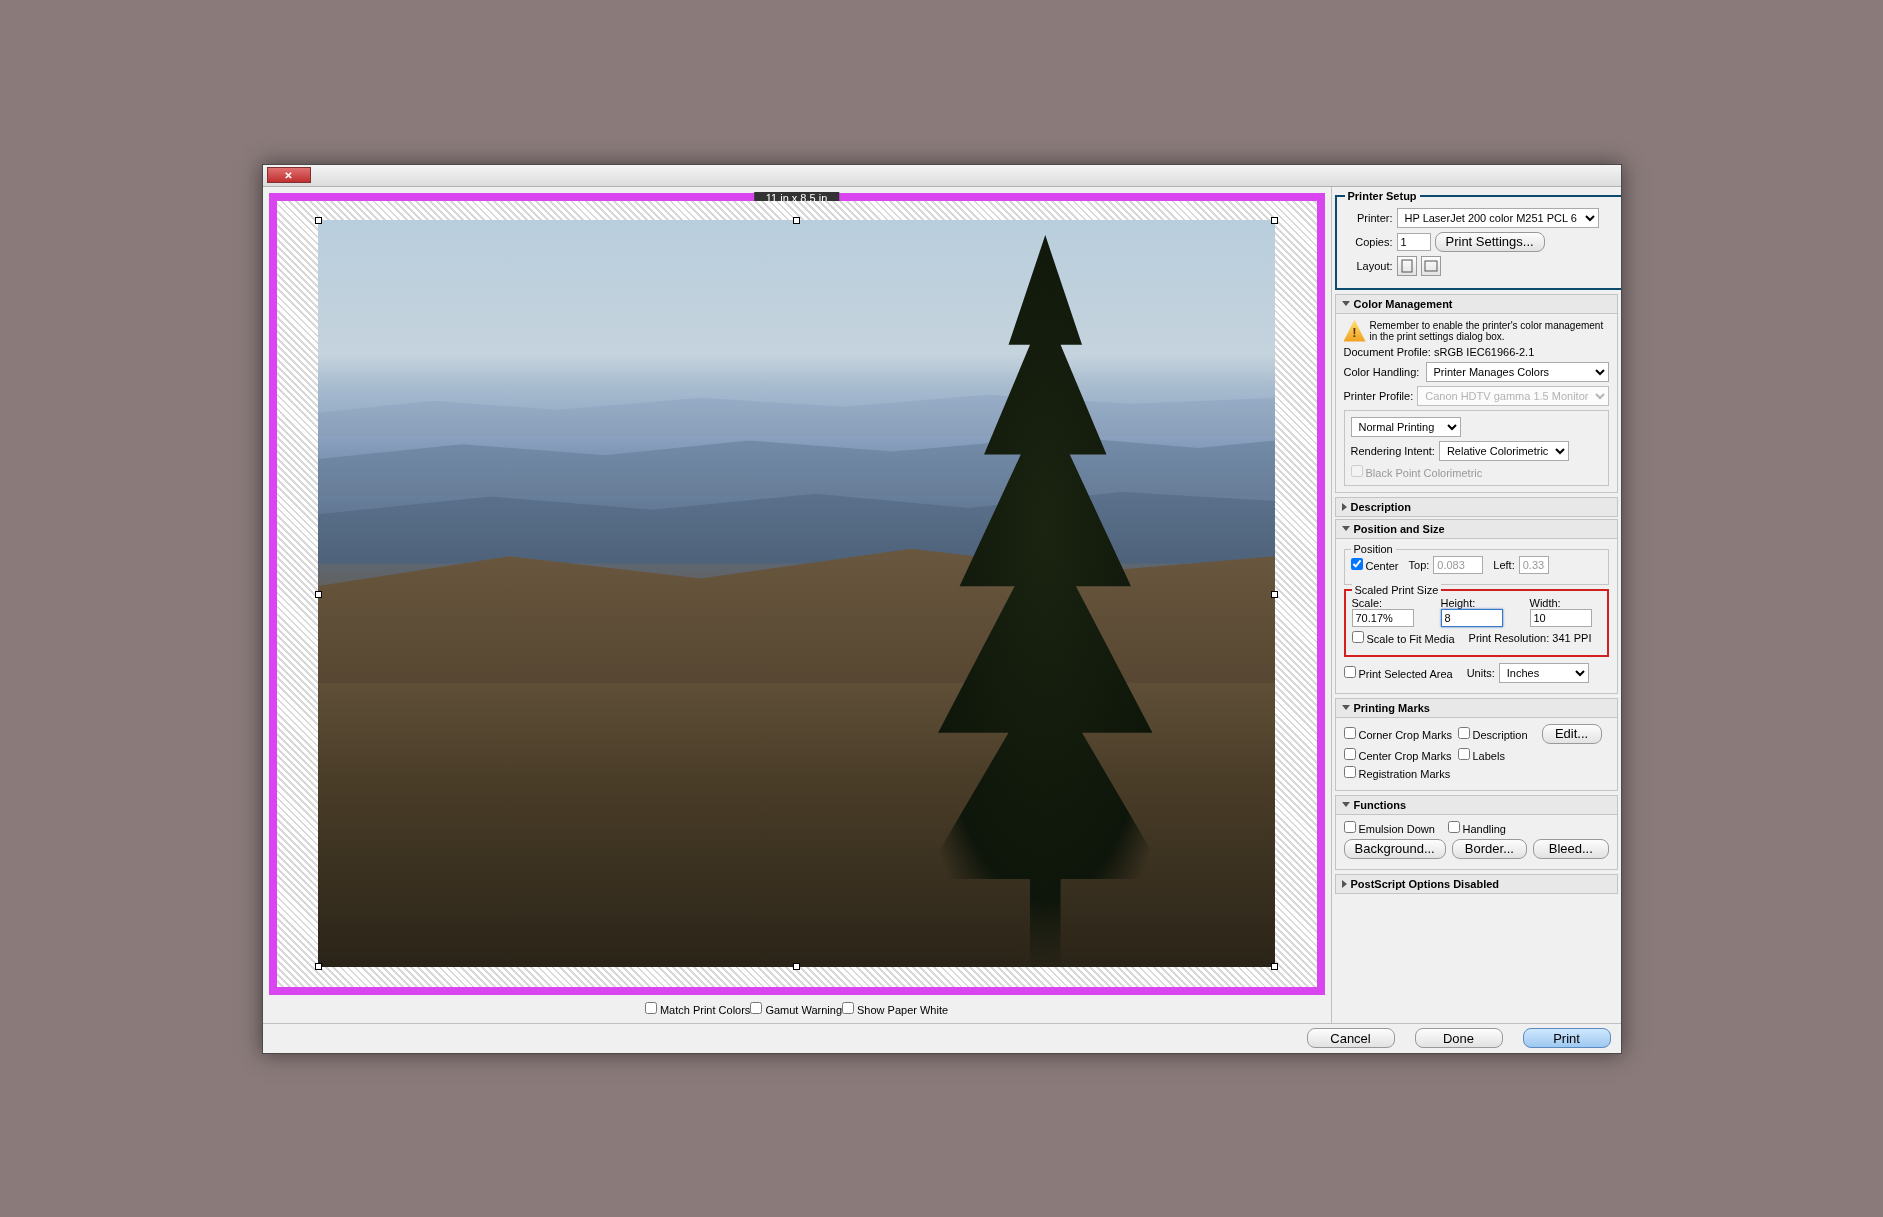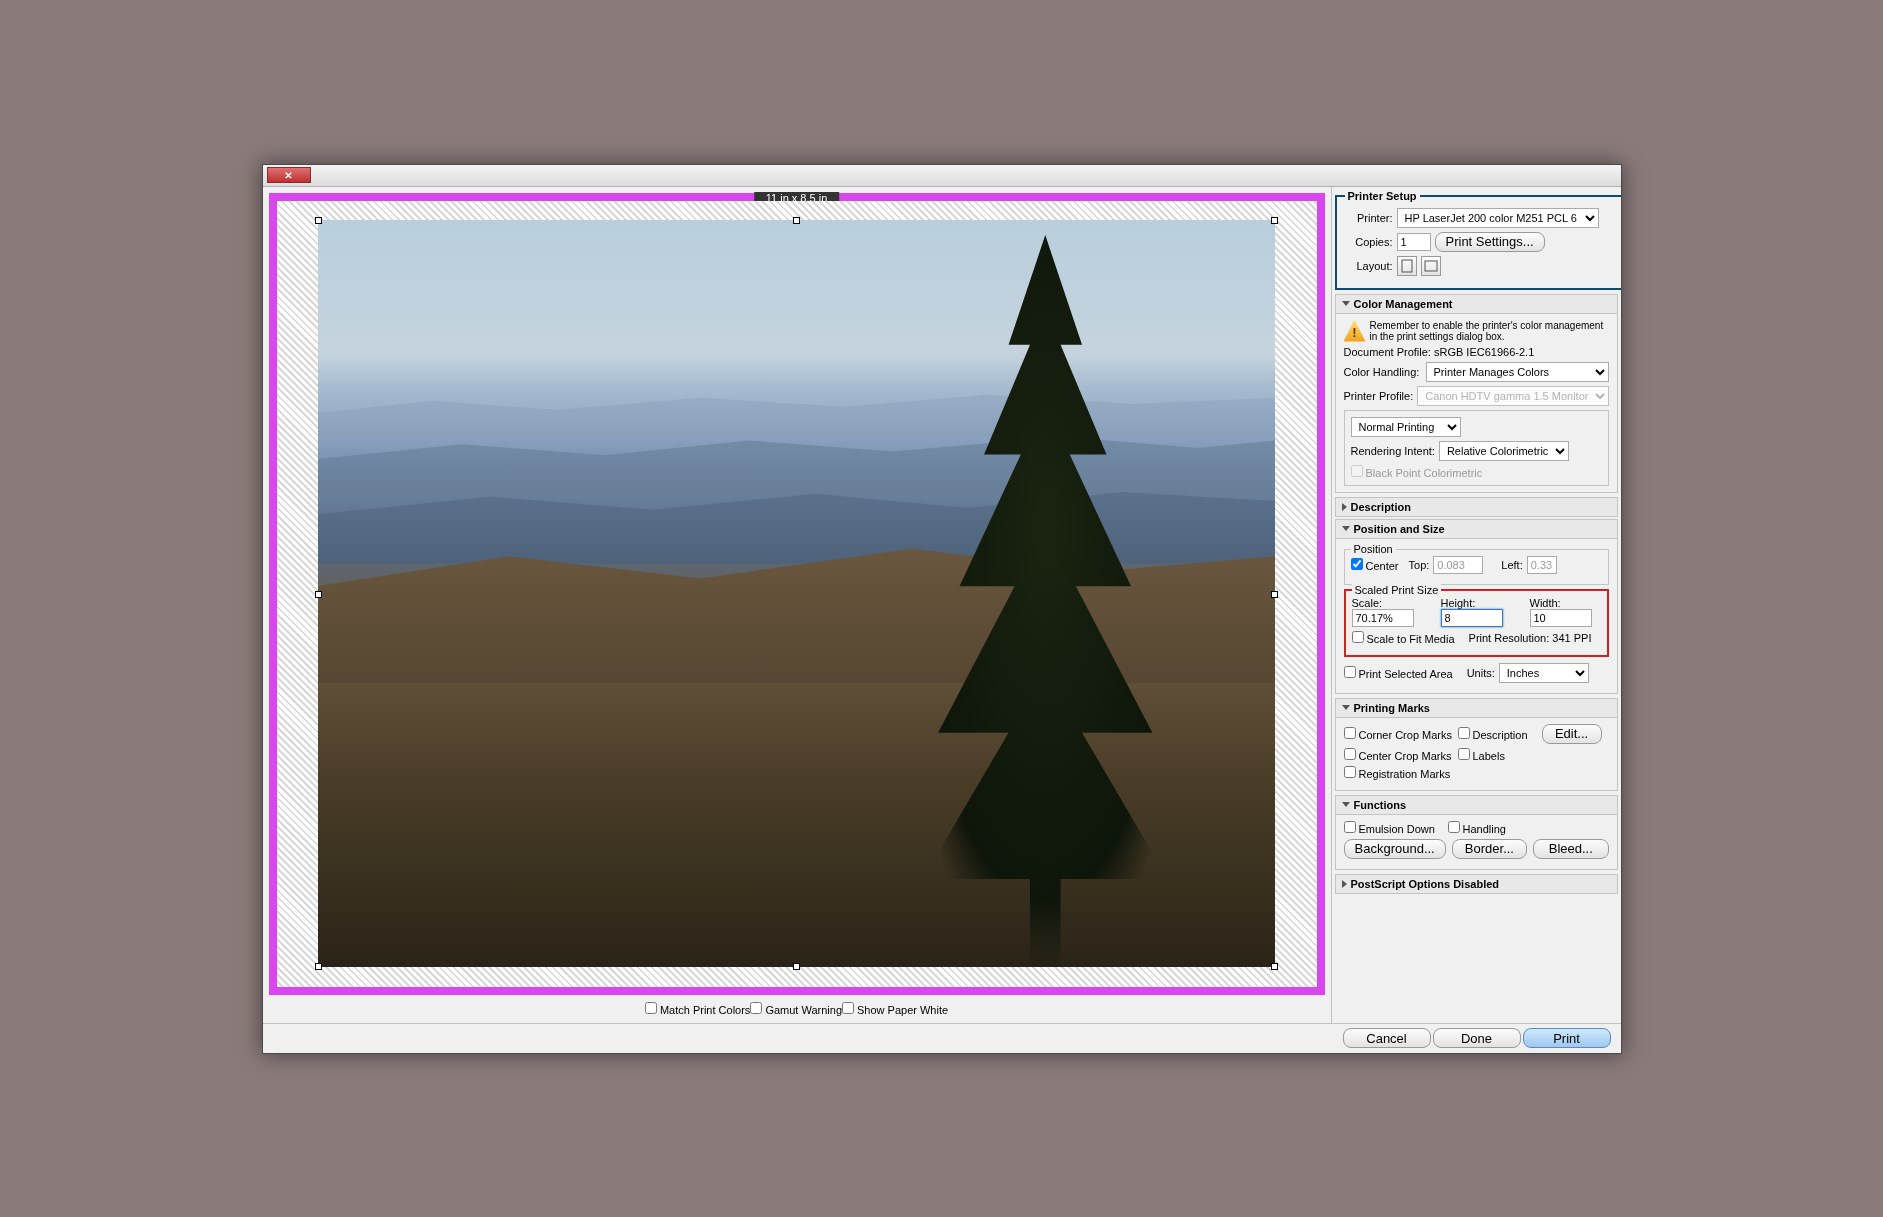--- a/index.html
+++ b/index.html
@@ -29,21 +29,21 @@
 .row label { white-space:nowrap;}
 select,input[type=text]{ border:1px solid #aaa; background:#fff; font-size:11px; padding:1px 3px; height:18px;}
 select { height: 20px;}
 .btn { background: linear-gradient(#fdfdfd,#e2e2e2); border:1px solid #999; border-radius:8px; padding:1px 10px; font-size:13px; cursor:pointer; height:20px;}
 .warn-icon{width:22px;height:22px;display:inline-block;background:linear-gradient(#ffe070,#f0a020);clip-path:polygon(50% 0,100% 100%,0 100%);position:relative;flex-shrink:0;}
 .warn-icon::after{content:"!";position:absolute;left:50%;top:55%;transform:translate(-50%,-50%);font-weight:bold;color:#5a3a00;font-size:13px;}
 input[type=checkbox]{margin-right:3px; width:12px; height:12px;}
 .fieldset-inner { border:1px solid #c4c4c4; padding:6px; margin-top:4px; position:relative;}
 .fieldset-inner .flegend{ position:absolute; top:-7px; left:6px; background:#f0f0f0; padding:0 3px; font-size:11px;}
 .highlighted { border:2px solid #d02020 !important;}
-.footer { position:absolute; bottom:0; left:0; right:0; height:30px; display:flex; align-items:center; justify-content:flex-end; gap:2px; padding:0 10px; border-top:1px solid #c0c0c0;}
+.footer { position:absolute; bottom:0; left:0; right:0; height:30px; display:flex; align-items:center; justify-content:flex-end; gap:20px; padding:0 10px; border-top:1px solid #c0c0c0;}
 .footer .btn{ width:88px;}
 .footer .btn-primary{ background:linear-gradient(#cfe8ff,#9ec8f0); border-color:#5a8ac0;}
 .tri{display:inline-block;width:0;height:0;border-left:4px solid transparent;border-right:4px solid transparent;border-top:5px solid #555;}
 .tri-r{border-top:4px solid transparent;border-bottom:4px solid transparent;border-left:5px solid #555;border-right:none;}
 .icon-btn{width:20px;height:20px;border:1px solid #999;background:linear-gradient(#fdfdfd,#e2e2e2);display:inline-flex;align-items:center;justify-content:center;cursor:pointer;}
 .disabled{color:#999;}
 .sky{position:absolute;inset:0;background:linear-gradient(#b9cedd 0%,#c5d3dd 18%,#a9bdd0 22%,#8fa7c4 28%,#6f87a5 35%,#586d87 42%,#6a583f 55%,#4a3d28 75%,#2a2418 100%);}
 .ridge{position:absolute;left:0;right:0;}
 .r1{top:21%;height:8%;background:linear-gradient(#9db3cc,#8aa0ba);clip-path:polygon(0 60%,12% 40%,25% 55%,40% 35%,55% 50%,70% 30%,85% 45%,100% 35%,100% 100%,0 100%);}
 .r2{top:27%;height:10%;background:linear-gradient(#7890ad,#677d98);clip-path:polygon(0 50%,15% 30%,30% 45%,45% 25%,60% 40%,78% 20%,92% 35%,100% 25%,100% 100%,0 100%);}
@@ -156,21 +156,21 @@
           <span class="tri"></span>
           <span>Position and Size</span>
         </div>
       <div class="section-body">
         <div class="fieldset-inner">
           <span class="flegend">Position</span>
           <div class="row">
             <label><input type="checkbox" checked="" style=""><span>Center</span></label>
             <label style="margin-left:6px">Top:</label>
             <input type="text" style="width: 50px;" class="disabled" disabled="" value="0.083">
-            <label style="margin-left:14px">Left:</label>
+            <label style="margin-left:6px">Left:</label>
             <input type="text" style="width: 30px;" class="disabled" disabled="" value="0.333">
           </div>
         </div>
         <div class="fieldset-inner highlighted">
           <span class="flegend">Scaled Print Size</span>
           <div class="row" style="gap:18px">
             <div style="flex:1"><div>Scale:</div>
               <input type="text" style="width: 62px;" value="70.17%"></div>
             <div style="flex:1"><div>Height:</div>
               <input type="text" style="width: 62px; border-color: rgb(58, 120, 200); box-shadow: rgb(58, 120, 200) 0px 0px 2px;" value="8"></div>

